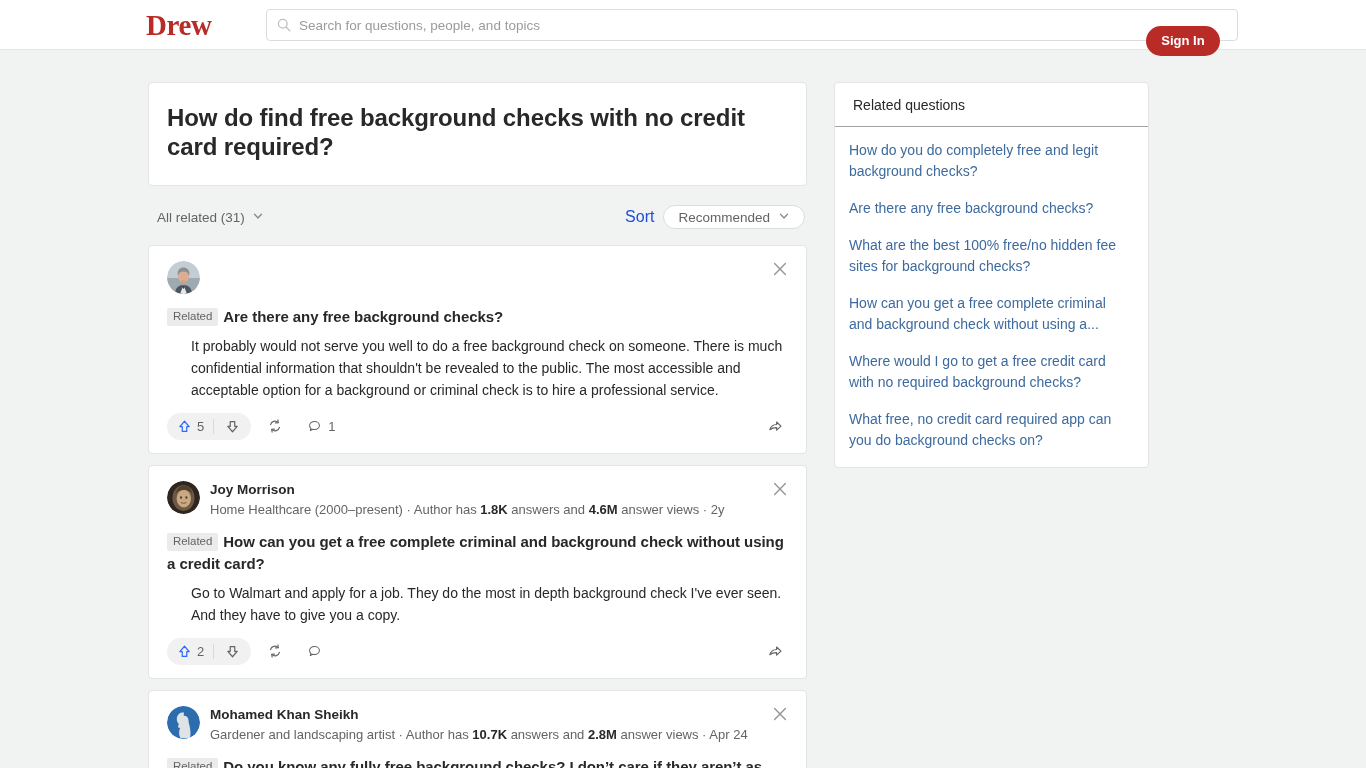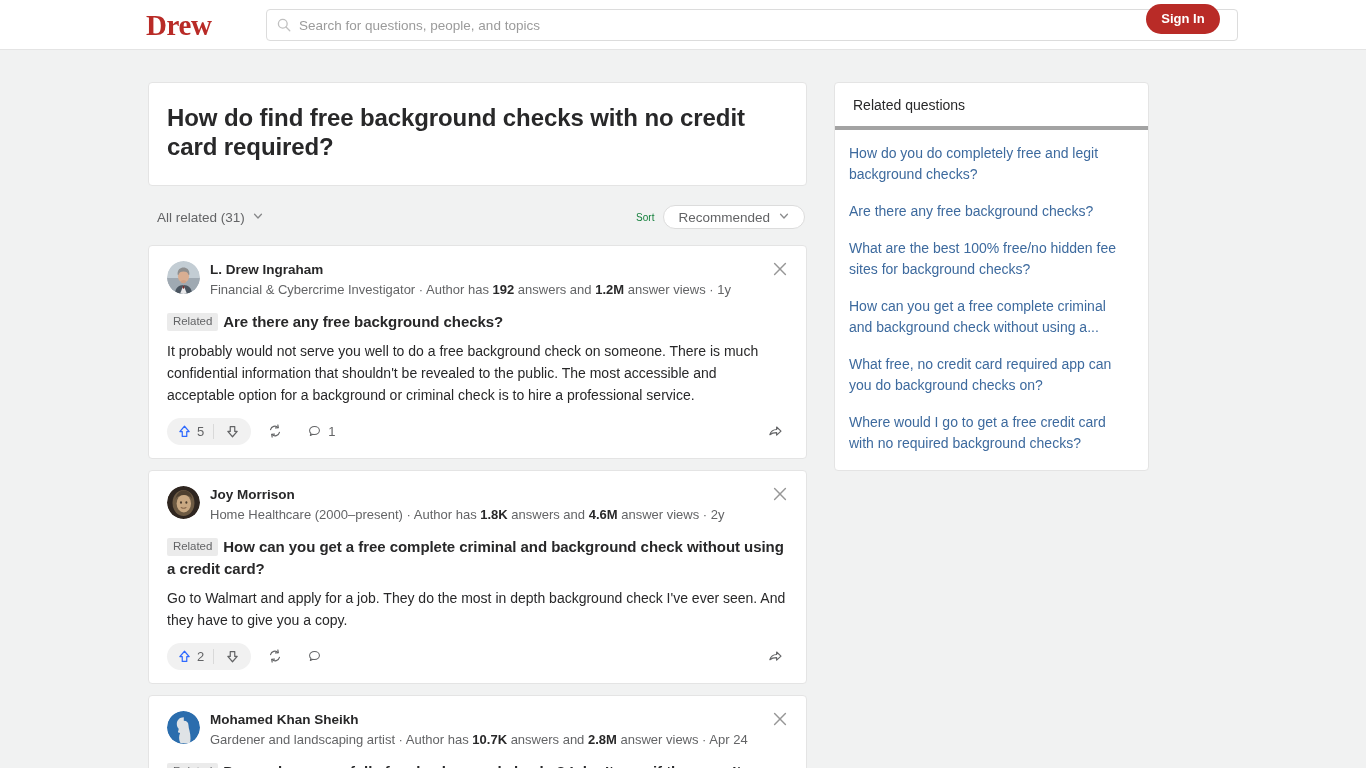--- a/index.html
+++ b/index.html
@@ -74,21 +74,21 @@
     color: #282829;
     width: 100%;
     height: 100%;
     padding: 0;
   }
   .search-input::placeholder { color: #9b9b9b; }
 
   .signin-btn {
     position: absolute;
     left: 1146px;
-    top: 4px;
+    top: 26px;
     width: 74px;
     height: 30px;
     background: #b92b27;
     color: #ffffff;
     border: none;
     border-radius: 15px;
     font-family: "Liberation Sans", sans-serif;
     font-size: 13px;
     font-weight: 700;
     cursor: pointer;
@@ -154,22 +154,22 @@
     cursor: pointer;
   }
 
   .sort-group {
     display: flex;
     align-items: center;
     gap: 9px;
   }
 
   .sort-label {
-    font-size: 10px;
-    color: #15803d;
+    font-size: 16px;
+    color: #1d4ed8;
   }
 
   .sort-pill {
     display: flex;
     align-items: center;
     gap: 8px;
     height: 24px;
     padding: 0 14px;
     border: 1px solid #dcdcdc;
     border-radius: 16px;
@@ -256,20 +256,21 @@
     vertical-align: 2px;
     margin-right: 5px;
     line-height: 13px;
   }
 
   .answer-body {
     margin-top: 7px;
     font-size: 14px;
     line-height: 22px;
     color: #282829;
+    margin-left: 24px;
   }
 
   
   .action-row {
     display: flex;
     align-items: center;
     justify-content: space-between;
     height: 38px;
     margin-top: 6px;
   }
@@ -342,21 +343,21 @@
     background: #ffffff;
     border: 1px solid #e4e4e4;
     border-radius: 4px;
     overflow: hidden;
   }
 
   .side-header {
     font-size: 14px;
     color: #282829;
     padding: 14px 18px 13px 18px;
-    border-bottom: 4px solid #a3a3a3;
+    border-bottom: 1px solid #a3a3a3;
   }
 
   .side-list { padding: 13px 18px 16px 14px; }
 
   .side-link {
     display: block;
     font-size: 14px;
     line-height: 21px;
     color: #2e69ff;
     color: #3d6a9e;
@@ -435,24 +436,20 @@
               <rect width="33" height="33" fill="#c3cdd4"></rect>
               <rect y="17" width="33" height="16" fill="#9fa9b2"></rect>
               <path d="M8 33c0-6 3.8-9 8.5-9S25 27 25 33z" fill="#4a5560"></path>
               <path d="M13 33 16.5 24 20 33z" fill="#e8e8ea"></path>
               <path d="M16.5 24 L15.4 26.6 L16.5 28 L17.6 26.6z" fill="#7b2b2b"></path>
               <ellipse cx="16.5" cy="15" rx="5.6" ry="6.6" fill="#d9ae92"></ellipse>
               <path d="M10.6 12.8c0-4 2.6-6.2 5.9-6.2s5.9 2.2 5.9 6.2c0 .9-.3 1.5-.8 1.2-.5-2.6-2.4-3.6-5.1-3.6s-4.6 1-5.1 3.6c-.5.3-.8-.3-.8-1.2z" fill="#8e8e8e"></path>
               <ellipse cx="16.5" cy="20.7" rx="2.6" ry="1.6" fill="#cfa186"></ellipse>
             </g>
           </svg>
-        </div>
-        <div class="author-text">
-          <div class="author-name">L. Drew Ingraham</div>
-          <div class="author-cred"><span>Financial &amp; Cybercrime Investigator · Author has </span><b>192</b><span> answers and </span><b>1.2M</b><span> answer views · 1y</span></div>
         </div>
       </div>
 
       <div class="related-line"><span class="related-badge">Related</span><span>Are there any free background checks?</span></div>
 
       <div class="answer-body">It probably would not serve you well to do a free background check on someone. There is much confidential information that shouldn't be revealed to the public. The most accessible and acceptable option for a background or criminal check is to hire a professional service.</div>
 
       <div class="action-row">
         <div class="action-left">
           <div class="vote-pill">
@@ -595,19 +592,19 @@
   </div>
 
   <div class="side-col">
     <div class="side-card">
       <div class="side-header">Related questions</div>
       <div class="side-list">
         <a class="side-link">How do you do completely free and legit background checks?</a>
         <a class="side-link">Are there any free background checks?</a>
         <a class="side-link">What are the best 100% free/no hidden fee sites for background checks?</a>
         <a class="side-link">How can you get a free complete criminal and background check without using a...</a>
+        <a class="side-link">Where would I go to get a free credit card with no required background checks?</a>
         <a class="side-link">What free, no credit card required app can you do background checks on?</a>
-        <a class="side-link">Where would I go to get a free credit card with no required background checks?</a>
       </div>
     </div>
   </div>
 
 </div>
 
 </body></html>

